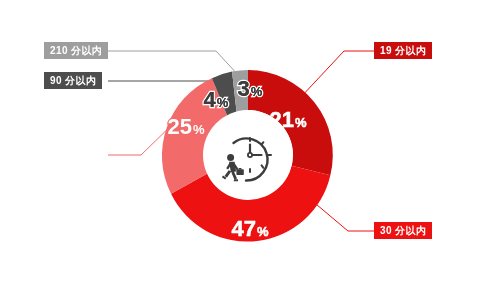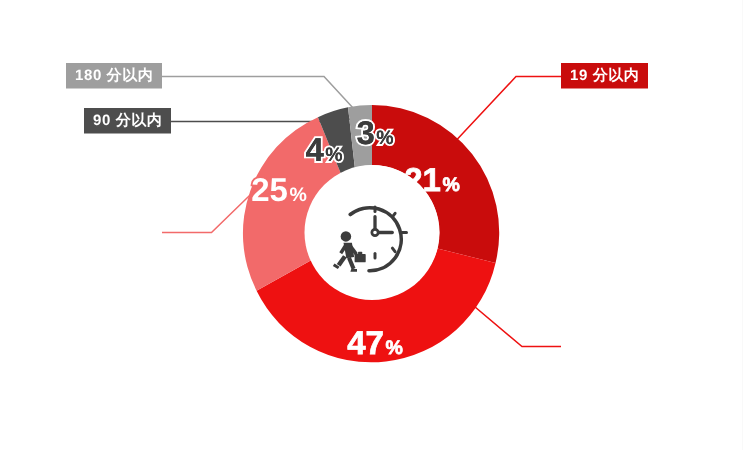--- a/index.html
+++ b/index.html
@@ -42,21 +42,21 @@
     letter-spacing:0.4px;
     white-space:nowrap;
     line-height:1;
     padding:0 6px;
     height:17px;
     text-shadow:
       -1px 0 0 rgba(255,255,255,.0),
        0 0 0 rgba(0,0,0,0);
   }
   .lbl-120{ left:44px; top:42px;  background:#9e9e9e; }
-  .lbl-90 { left:44px; top:72px;  background:#4d4d4d;margin-left:12px; }
+  .lbl-90 { left:44px; top:72px;  background:#4d4d4d; }
   .lbl-60 { left:41px; top:146px; background:#f26a6a; }
   .lbl-15 { left:374px;top:42px;  background:#c90c0c; }
   .lbl-30 { left:374px;top:222px; background:#ee1111; }
   .out{ position:absolute; left:0; top:0; }
 
   .stroke-w{ paint-order:stroke fill; }
 </style>
 </head>
 <body>
 
@@ -178,17 +178,18 @@
 
       <text x="250" y="96" fill="#3c3c3c" stroke="#ffffff" stroke-width="2.6" text-anchor="middle">
         <tspan font-size="22">3</tspan><tspan font-size="13" dx="1">%</tspan>
       </text>
       <text x="250" y="96" fill="#3c3c3c" text-anchor="middle">
         <tspan font-size="22">3</tspan><tspan font-size="13" dx="1">%</tspan>
       </text>
     </g>
   </svg>
 
-  <div class="lbl lbl-120" style="background: rgb(158, 158, 158);">180 分以内</div>
+  <div class="lbl lbl-120" style="background: rgb(158, 158, 158);">210 分以内</div>
   <div class="lbl lbl-90" style="background: rgb(77, 77, 77);">90 分以内</div>
   <div class="lbl lbl-15" style="background: rgb(201, 12, 12);">19 分以内</div>
+  <div class="lbl lbl-30" style="background: rgb(238, 17, 17);">30 分以内</div>
 
 </div>
 
 </body></html>

